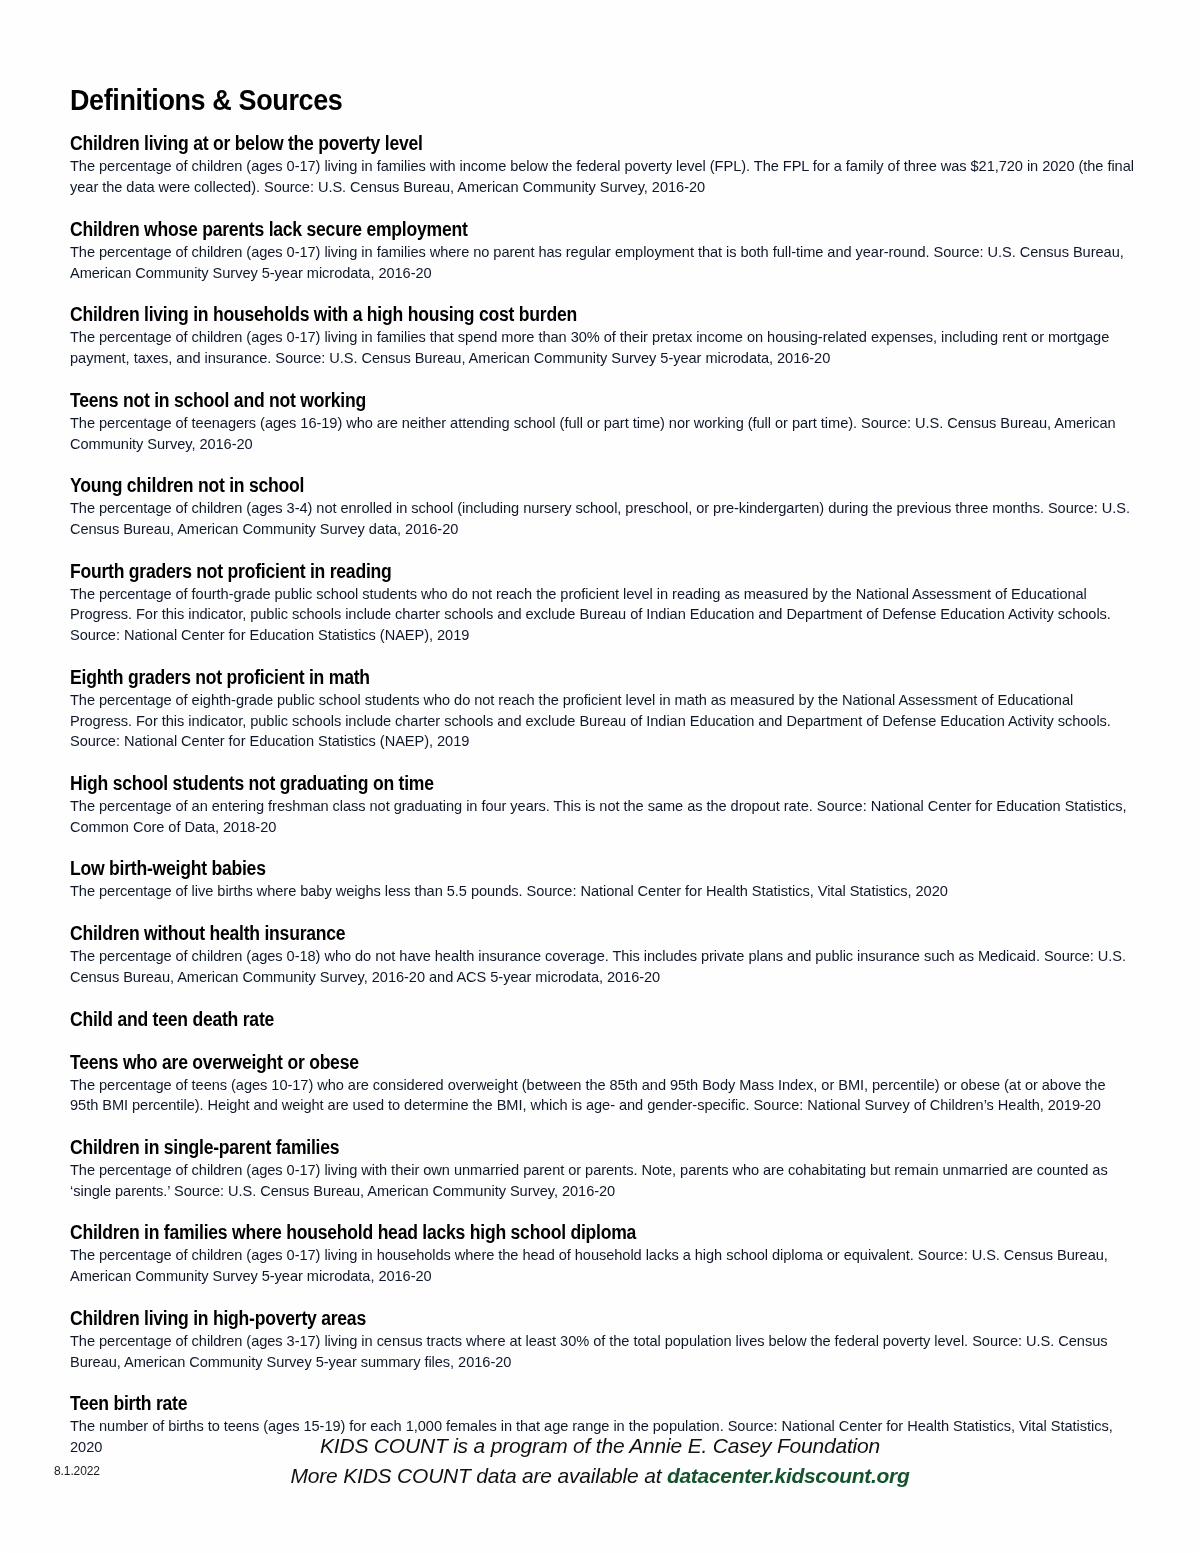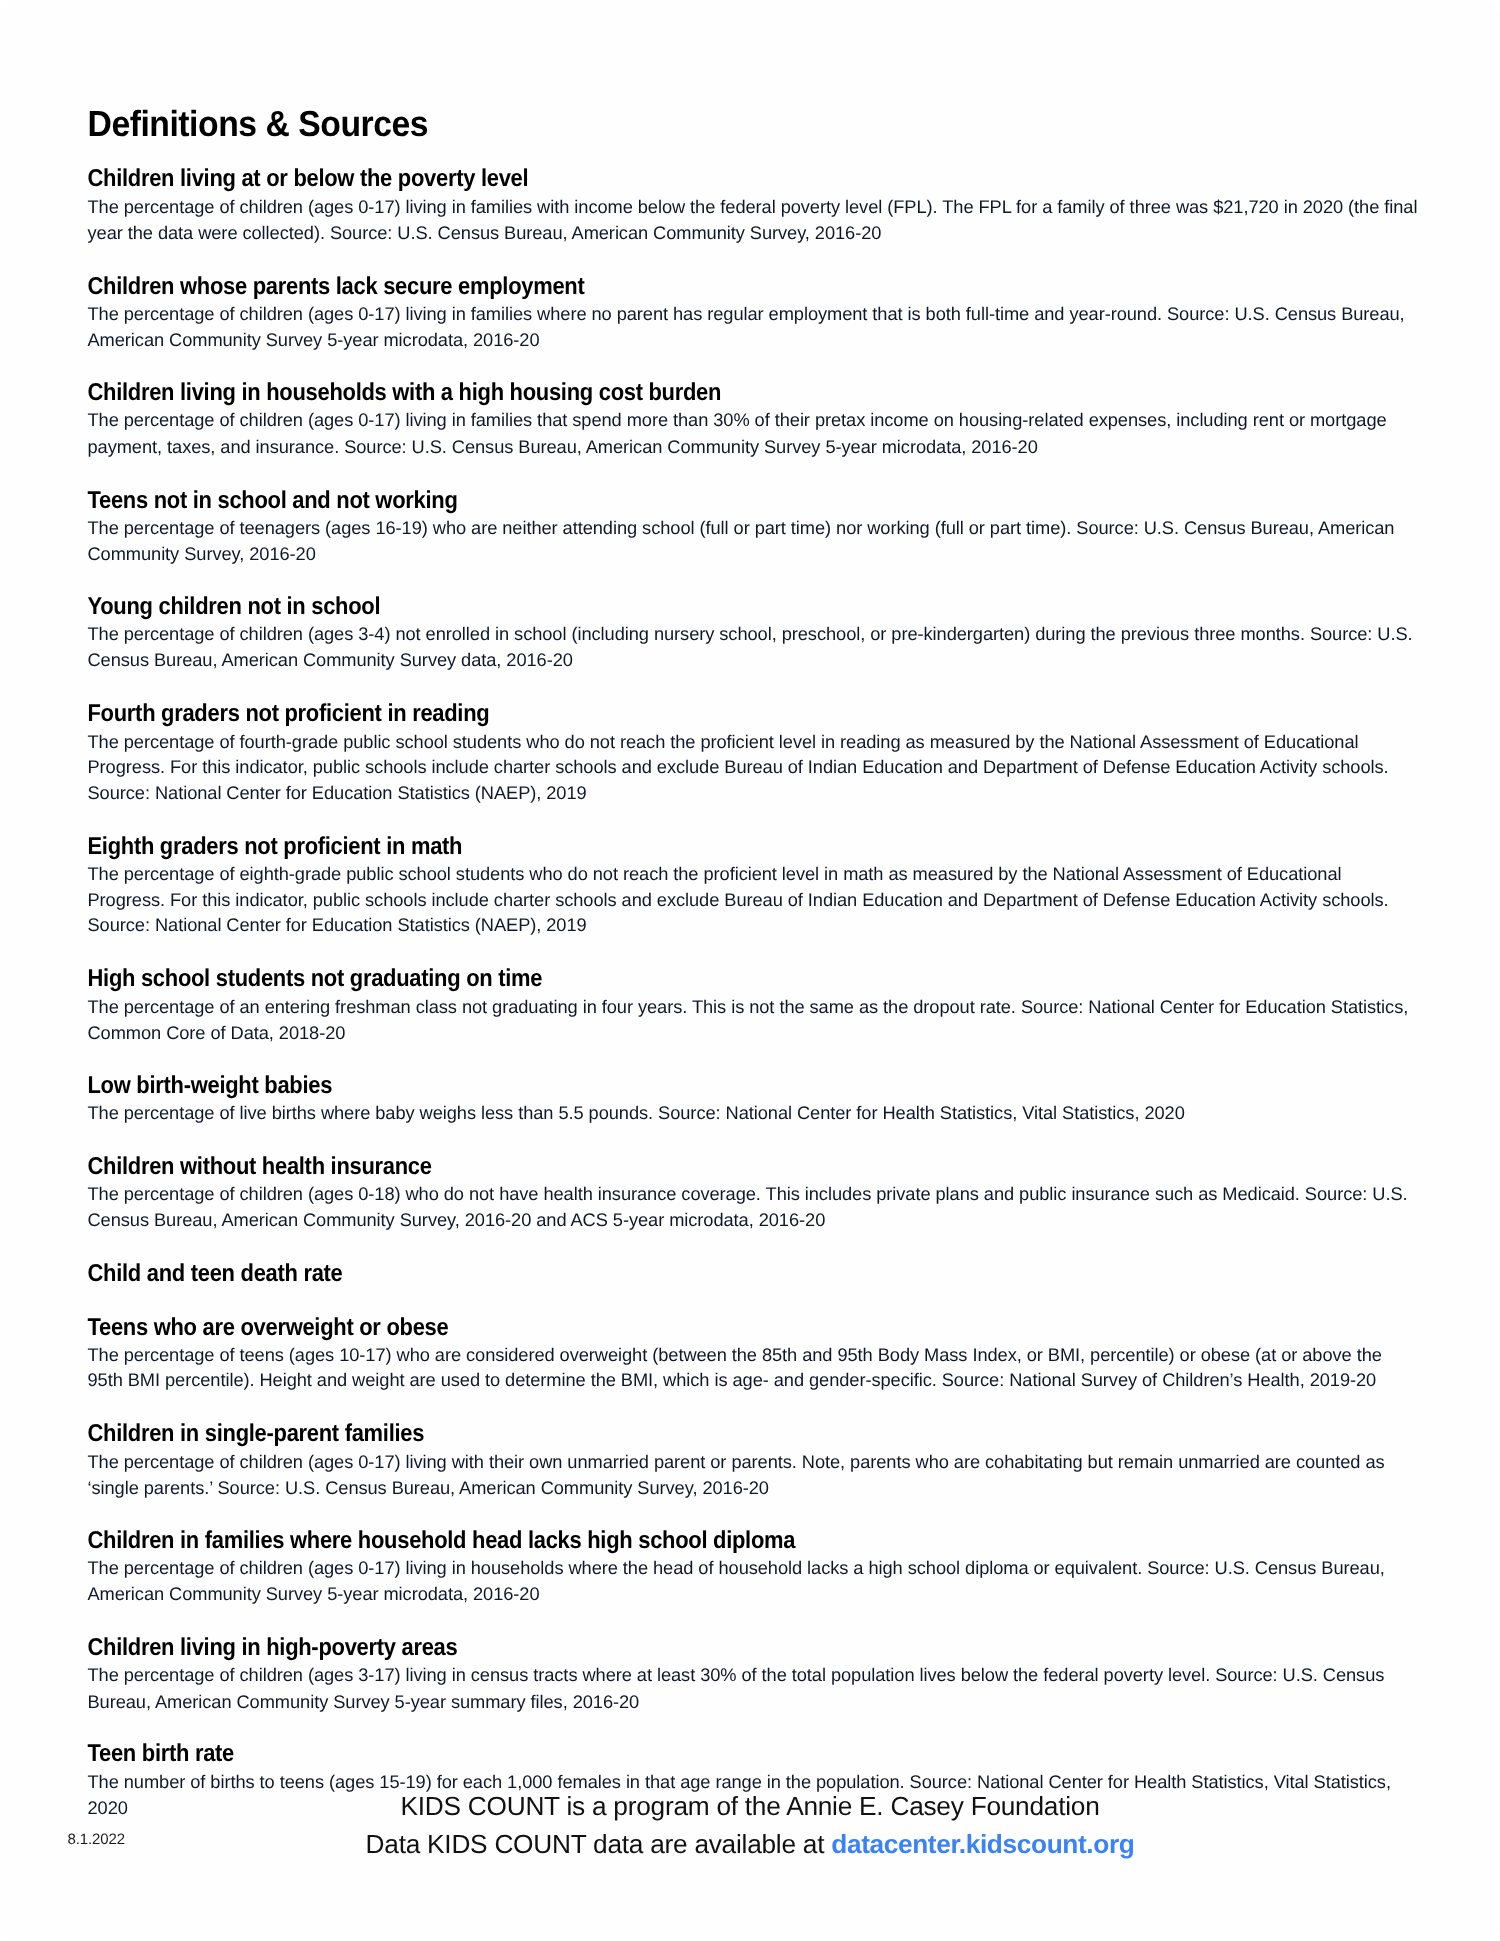--- a/index.html
+++ b/index.html
@@ -87,20 +87,21 @@
     top: 0;
     text-align: center;
   }
   .footer-line {
     font-family: "Liberation Sans", sans-serif;
     font-size: 21px;
     line-height: 1.42;
     letter-spacing: -0.2px;
     color: #111111;
     white-space: nowrap;
+    font-style: italic;
   }
   .footer-link {
     font-weight: bold;
     color: #1a81ab;
     text-decoration: none;
     letter-spacing: -0.3px;
   }
 </style>
 </head>
 <body>
@@ -177,18 +178,18 @@
         </div>
       </div>
 
   </div>
 
   <div class="footer">
     <div class="footer-date">8.1.2022</div>
     <div class="footer-center">
       <div class="footer-line">KIDS COUNT is a program of the Annie E. Casey Foundation</div>
       <div class="footer-line">
-        <span>Data KIDS COUNT data are available at </span><a class="footer-link" href="#" style="color: #3b82f6;">datacenter.kidscount.org</a>
+        <span>More KIDS COUNT data are available at </span><a class="footer-link" href="#" style="color: #14532d;">datacenter.kidscount.org</a>
       </div>
     </div>
   </div>
 
 </div>
 
 </body></html>

